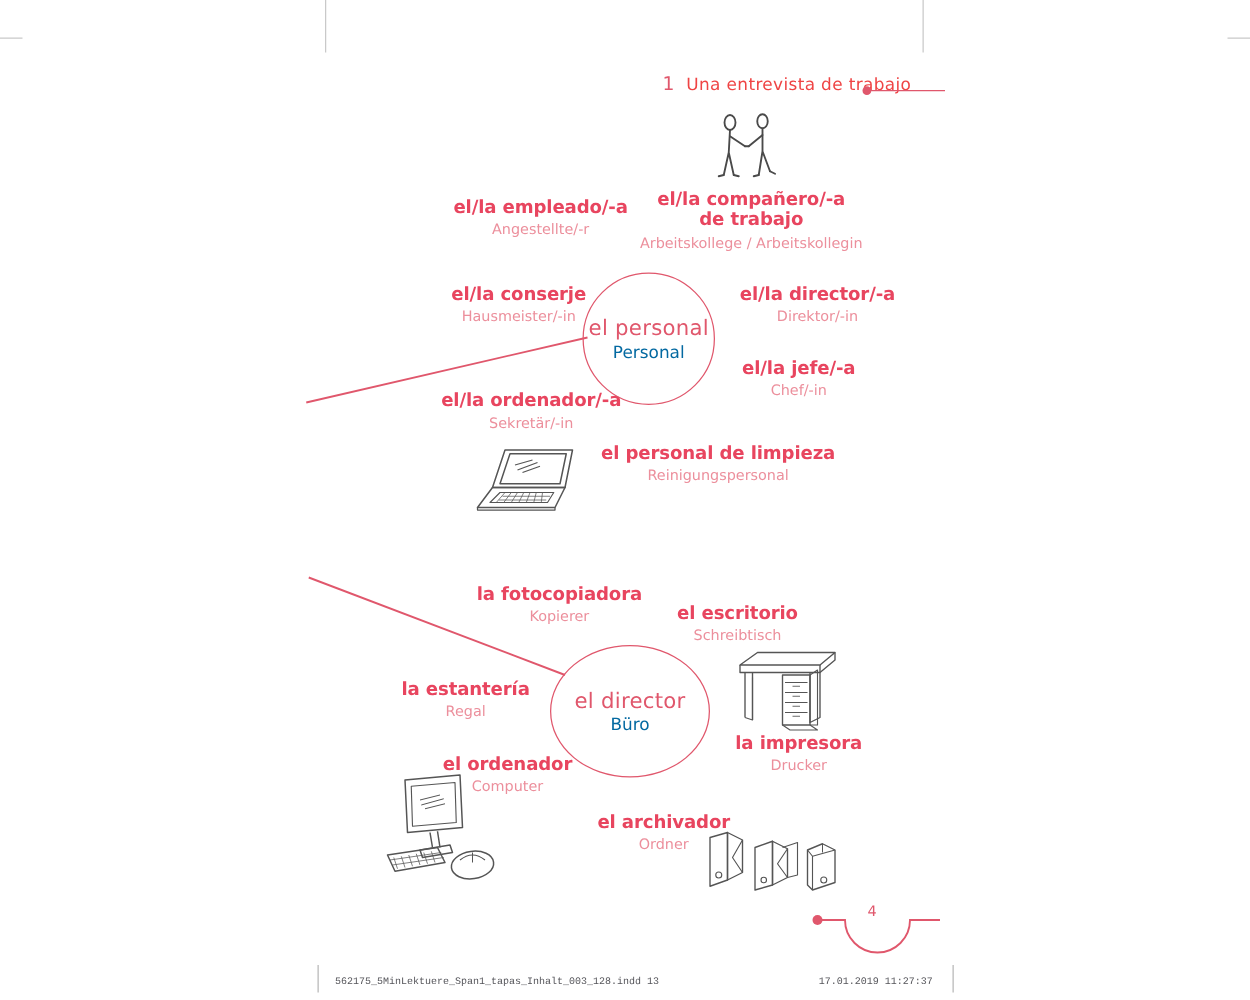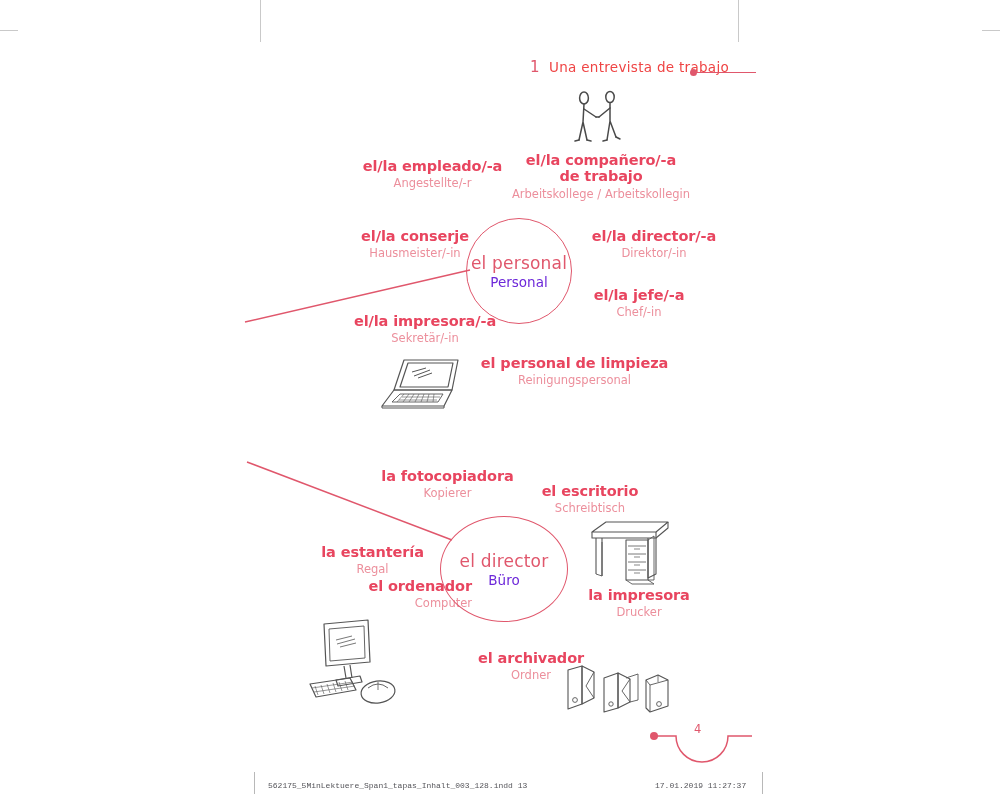--- a/index.html
+++ b/index.html
@@ -102,21 +102,21 @@
   .hub-es {
     font-family: "DejaVu Sans", sans-serif;
     font-size: 17px;
     color: #e0576c;
     letter-spacing: .2px;
     font-weight: 400;
   }
   .hub-de {
     font-family: "DejaVu Sans", sans-serif;
     font-size: 13.5px;
-    color: #6d28d9;
+    color: #0369a1;
     margin-top: 1px;
     font-weight: 400;
   }
 
   
   .lines {
     position: absolute;
     left: 0; top: 0;
     width: 1000px; height: 800px;
     pointer-events: none;
@@ -215,21 +215,21 @@
     <div class="es">el/la director/-a</div>
     <div class="de">Direktor/-in</div>
   </div>
 
   <div class="term" style="left:570px; top:287px; width:138px;">
     <div class="es">el/la jefe/-a</div>
     <div class="de">Chef/-in</div>
   </div>
 
   <div class="term" style="left:325px; top:313px; width:200px;">
-    <div class="es">el/la impresora/-a</div>
+    <div class="es">el/la ordenador/-a</div>
     <div class="de">Sekretär/-in</div>
   </div>
 
   <div class="term" style="left:452px; top:355px; width:245px;">
     <div class="es">el personal de limpieza</div>
     <div class="de">Reinigungspersonal</div>
   </div>
 
   <div class="hub" style="left:466px; top:218px; width:104px; height:104px;">
     <div class="hub-es">el personal</div>
@@ -262,21 +262,21 @@
   <div class="term" style="left:310px; top:544px; width:125px;">
     <div class="es">la estantería</div>
     <div class="de">Regal</div>
   </div>
 
   <div class="term" style="left:575px; top:587px; width:128px;">
     <div class="es">la impresora</div>
     <div class="de">Drucker</div>
   </div>
 
-  <div class="term" style="left:340px; top:578px; width:132px;text-align:right;">
+  <div class="term" style="left:340px; top:604px; width:132px;">
     <div class="es">el ordenador</div>
     <div class="de">Computer</div>
   </div>
 
   <div class="term" style="left:470px; top:650px; width:122px;">
     <div class="es">el archivador</div>
     <div class="de">Ordner</div>
   </div>
 
   <div class="hub" style="left:440px; top:516px; width:126px; height:104px;">

